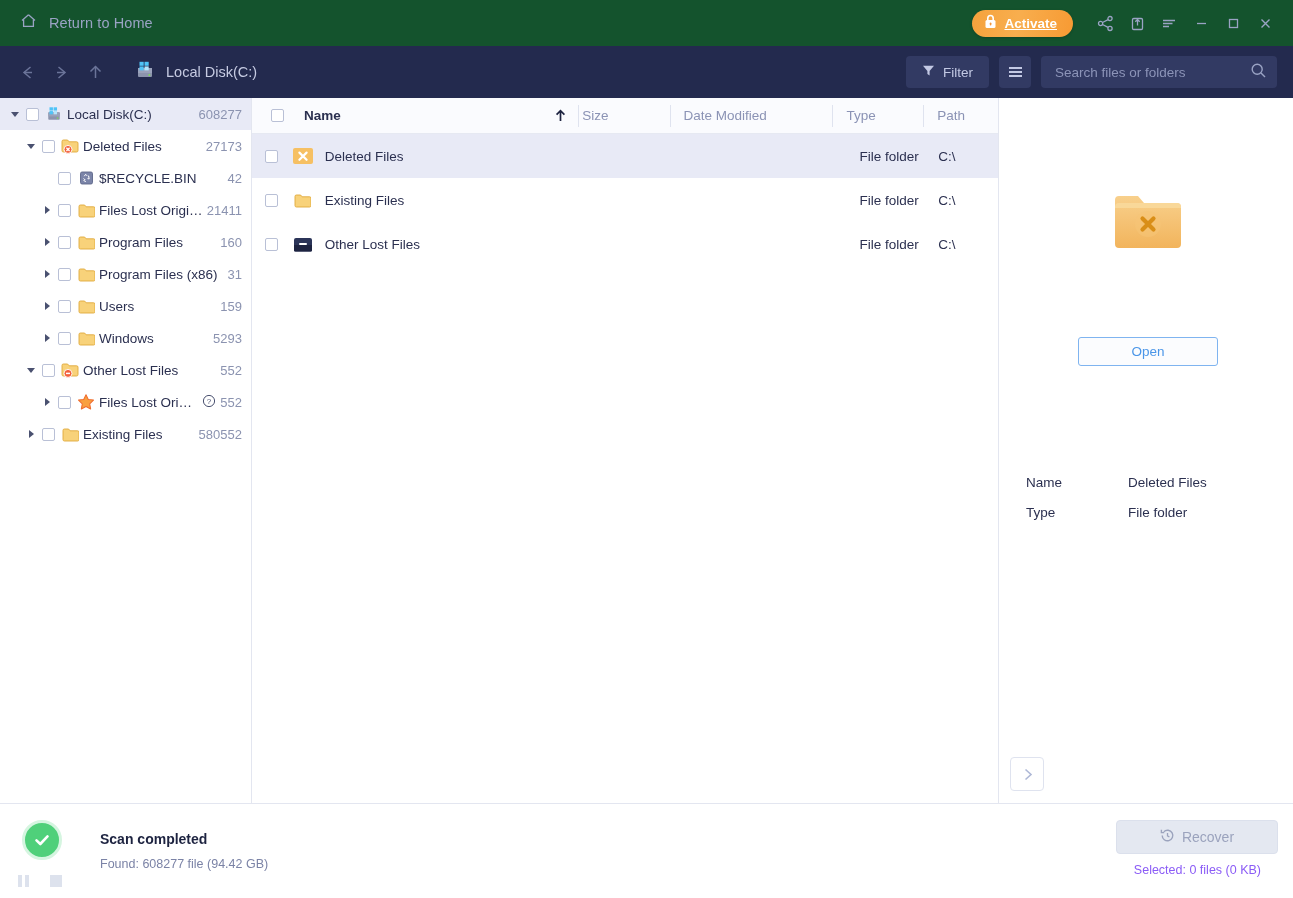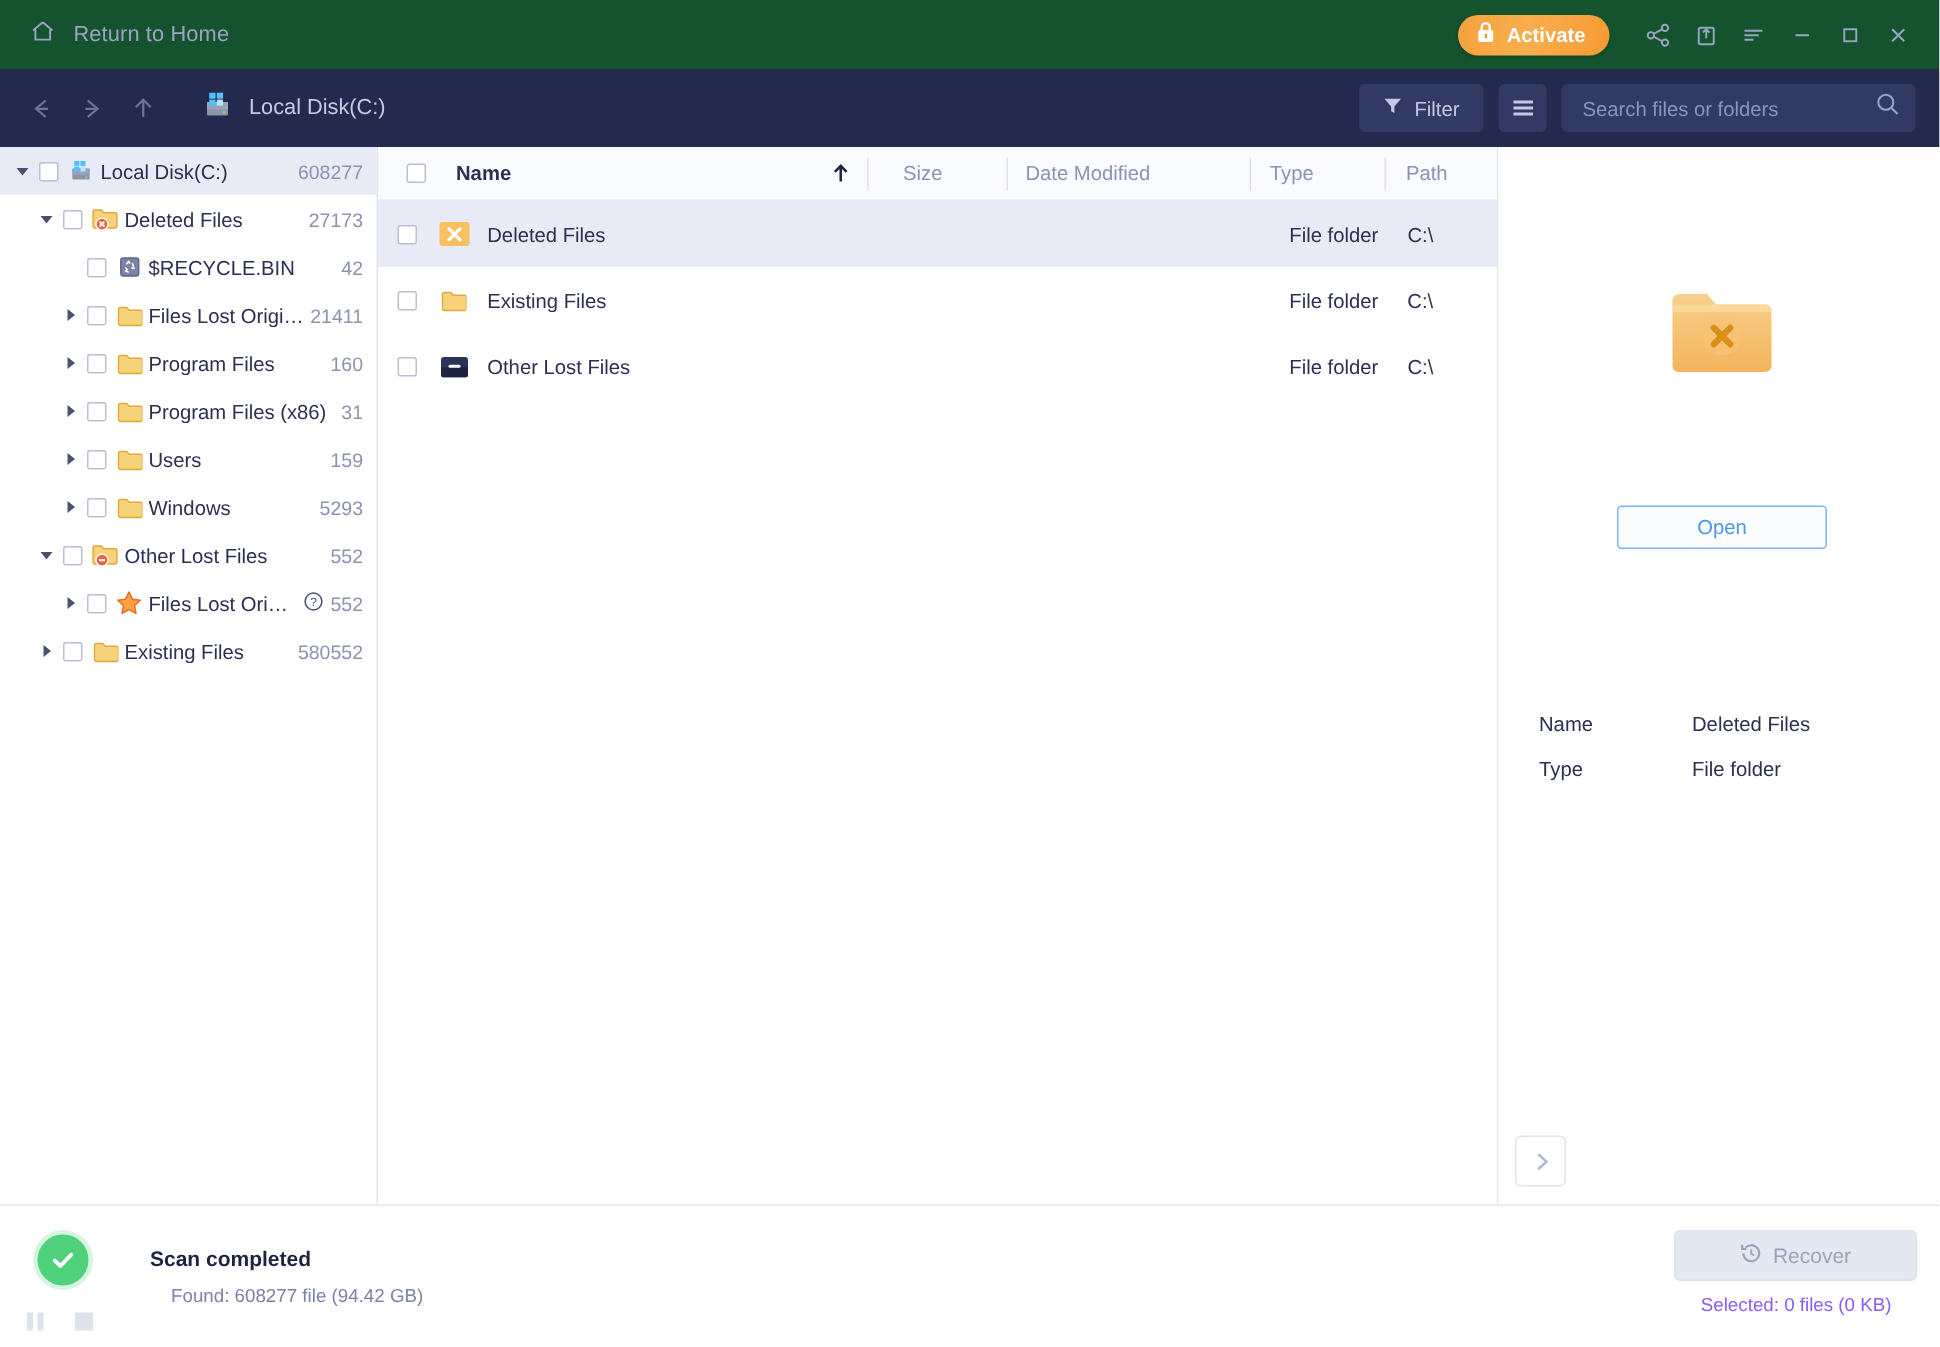--- a/index.html
+++ b/index.html
@@ -27,20 +27,21 @@
     padding-right: 12px;
   }
   .activate-btn {
     display: flex; align-items: center; gap: 7px;
     height: 27px; padding: 0 16px 0 12px;
     border-radius: 14px;
     background: linear-gradient(100deg,#f5a23c 0%, #f8ae4e 45%, #f79a33 100%);
     color: #fff; font-size: 13.5px; font-weight: bold;
     cursor: pointer; margin-right: 16px;
     box-shadow: 0 1px 3px rgba(0,0,0,.18);
+    text-decoration: underline;
   }
   .tb-icon {
     width: 32px; height: 30px; display: flex; align-items: center; justify-content: center;
     cursor: pointer;
   }
   .tb-icon svg { display: block; }
   .winctl { width: 32px; height: 30px; display:flex; align-items:center; justify-content:center; cursor:pointer;}
 
   
   .navbar {
@@ -155,21 +156,21 @@
   .statusbar {
     position: absolute; left: 0; top: 803px; width: 1293px; height: 95px;
     background: #fff; border-top: 1px solid #e3e6f0;
   }
   .status-circle {
     position: absolute; left: 22px; top: 820px; width: 40px; height: 40px; border-radius: 50%;
     background: #4fd07a; border: 3px solid #d5f5e0;
     display:flex; align-items:center; justify-content:center;
   }
   .status-title { position:absolute; left: 100px; top: 831px; font-size: 14px; font-weight: bold; color:#1d2340; }
-  .status-sub { position:absolute; left: 100px; top: 857px; font-size: 12.5px; color:#7b83a6;margin-left:14px; }
+  .status-sub { position:absolute; left: 100px; top: 857px; font-size: 12.5px; color:#7b83a6; }
   .pausebtn { position:absolute; left: 18px; top: 875px; width:12px; height:12px; cursor:pointer; display:flex; gap:3px;}
   .pausebtn span { width:4px; height:12px; background:#dde2ed; display:block;}
   .stopbtn { position:absolute; left: 50px; top: 875px; width:12px; height:12px; background:#dde2ed; cursor:pointer;}
   .recover-btn {
     position:absolute; left: 1116px; top: 820px; width: 162px; height: 34px;
     border-radius: 4px; background: #e4e8f1; border: 1px solid #dbe0ec;
     color: #9ba3bd; font-size: 14px; display:flex; align-items:center; justify-content:center; gap:7px;
     cursor: default;
   }
   .selected-text { position:absolute; right: 32px; top: 863px; font-size: 12.5px; color:#8b5cf6; }
@@ -468,21 +469,21 @@
     <div class="flhead">
       <div class="col name" style="width:272px; padding-left:19px;">
         <span class="fl-cb" style="margin-right:20px;"></span>
         <span>Name</span>
       </div>
       <div class="col" style="width:60px; justify-content:flex-end; padding-right:12px;">
         <svg width="11" height="13" viewBox="0 0 11 13">
             <path d="M5.5 12 V2 M1.6 5.6 L5.5 1.6 L9.4 5.6" stroke="#1d2340" stroke-width="1.7" fill="none"></path>
           </svg>
       </div>
-      <div class="col" style="width:94px; padding-left:24px;">
+      <div class="col" style="width:94px; padding-left:4px;">
         <span class="col-sep" style="left:0"></span>
         <span>Size</span>
       </div>
       <div class="col" style="width:165px; padding-left:13px;">
         <span class="col-sep" style="left:0"></span>
         <span>Date Modified</span>
       </div>
       <div class="col" style="width:80px; padding-left:14px;">
         <span class="col-sep" style="left:0"></span>
         <span>Type</span>

